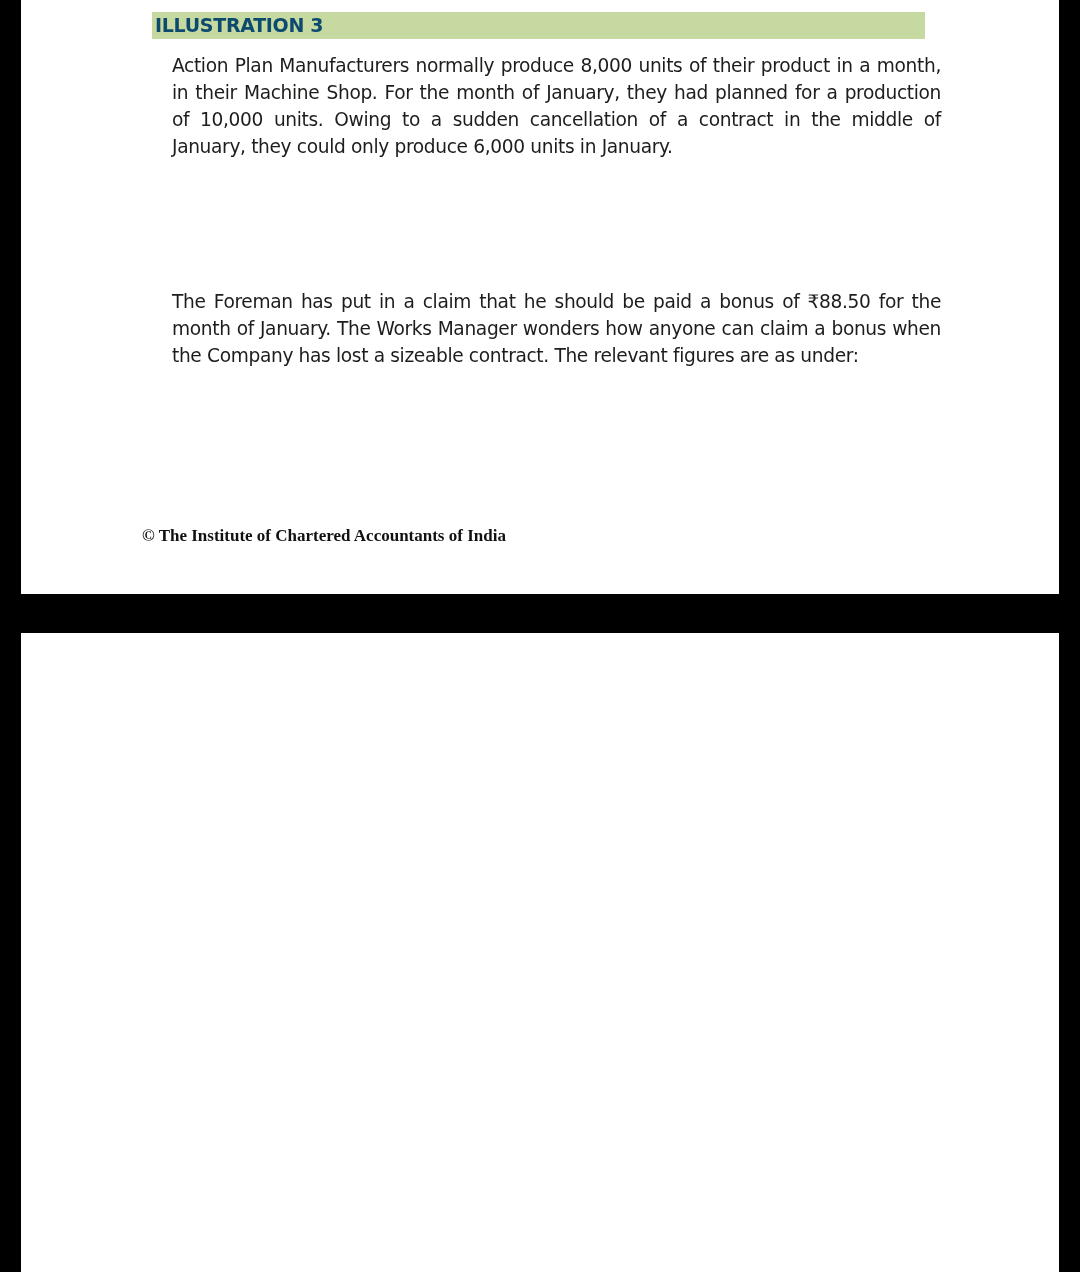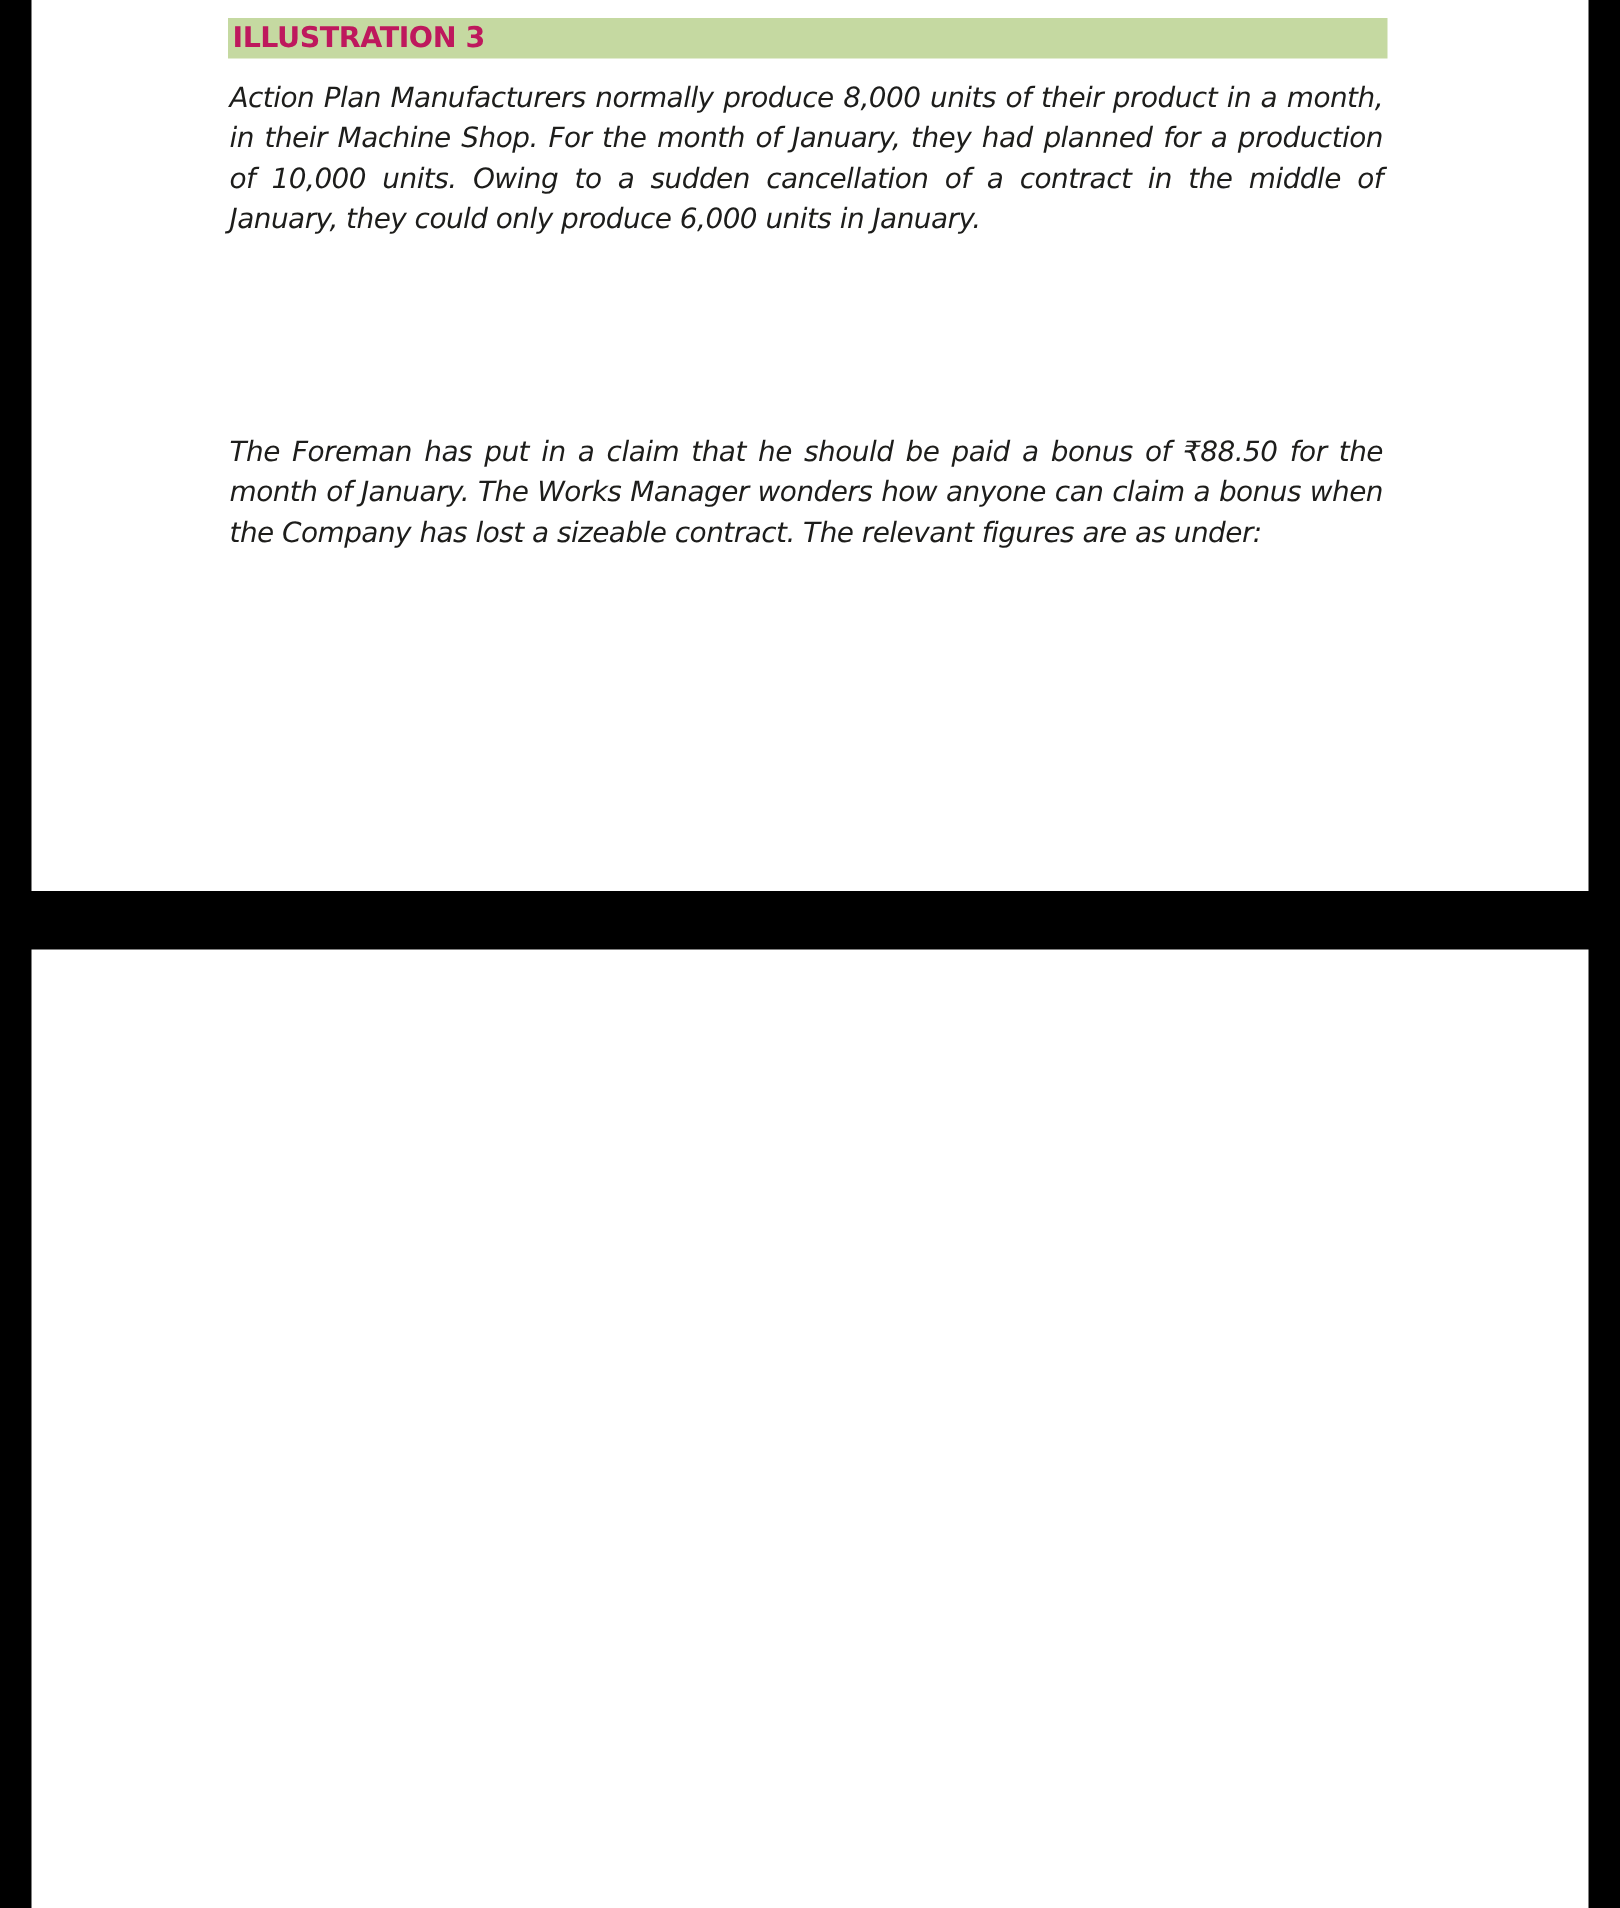--- a/index.html
+++ b/index.html
@@ -15,26 +15,26 @@
     background: #ffffff;
   }
 
   .illus-bar {
     position: absolute; left: 131px; top: 12px; width: 773px; height: 27px;
     background: #c5d9a1;
   }
   .illus-title {
     position: absolute; left: 3px; top: 2px;
     font-family: "DejaVu Sans", sans-serif; font-weight: bold;
-    font-size: 19px; color: #be185d; letter-spacing: -0.3px;
+    font-size: 19px; color: #0c4a6e; letter-spacing: -0.3px;
   }
 
   .para {
-    position: absolute; left: 132px; width: 769px;
-    font-family: "DejaVu Sans", sans-serif; font-style: italic;
+    position: absolute; left: 151px; width: 769px;
+    font-family: "DejaVu Sans", sans-serif; 
     font-size: 18.6px; line-height: 27px; color: #1d1d1b;
     text-align: justify; letter-spacing: -0.35px;
   }
   .para.p1 { top: 52px; }
   .para.p2 { top: 170px; }
   .para.p3 { top: 288px; }
 
   .copyright {
     position: absolute; left: 121px; top: 526px;
     font-family: "Liberation Serif", serif; font-weight: bold;
@@ -43,20 +43,21 @@
 </style>
 </head>
 <body>
 
 <div class="page-top">
   <div class="illus-bar">
     <span class="illus-title">ILLUSTRATION 3</span>
   </div>
   <p class="para p1">Action Plan Manufacturers normally produce 8,000 units of their product in a month, in their Machine Shop. For the month of January, they had planned for a production of 10,000 units. Owing to a sudden cancellation of a contract in the middle of January, they could only produce 6,000 units in January.</p>
   <p class="para p3">The Foreman has put in a claim that he should be paid a bonus of ₹88.50 for the month of January. The Works Manager wonders how anyone can claim a bonus when the Company has lost a sizeable contract. The relevant figures are as under:</p>
+  <div class="copyright">© The Institute of Chartered Accountants of India</div>
 </div>
 
 <div class="page-bottom">
   
   
   
   
   
   
 

